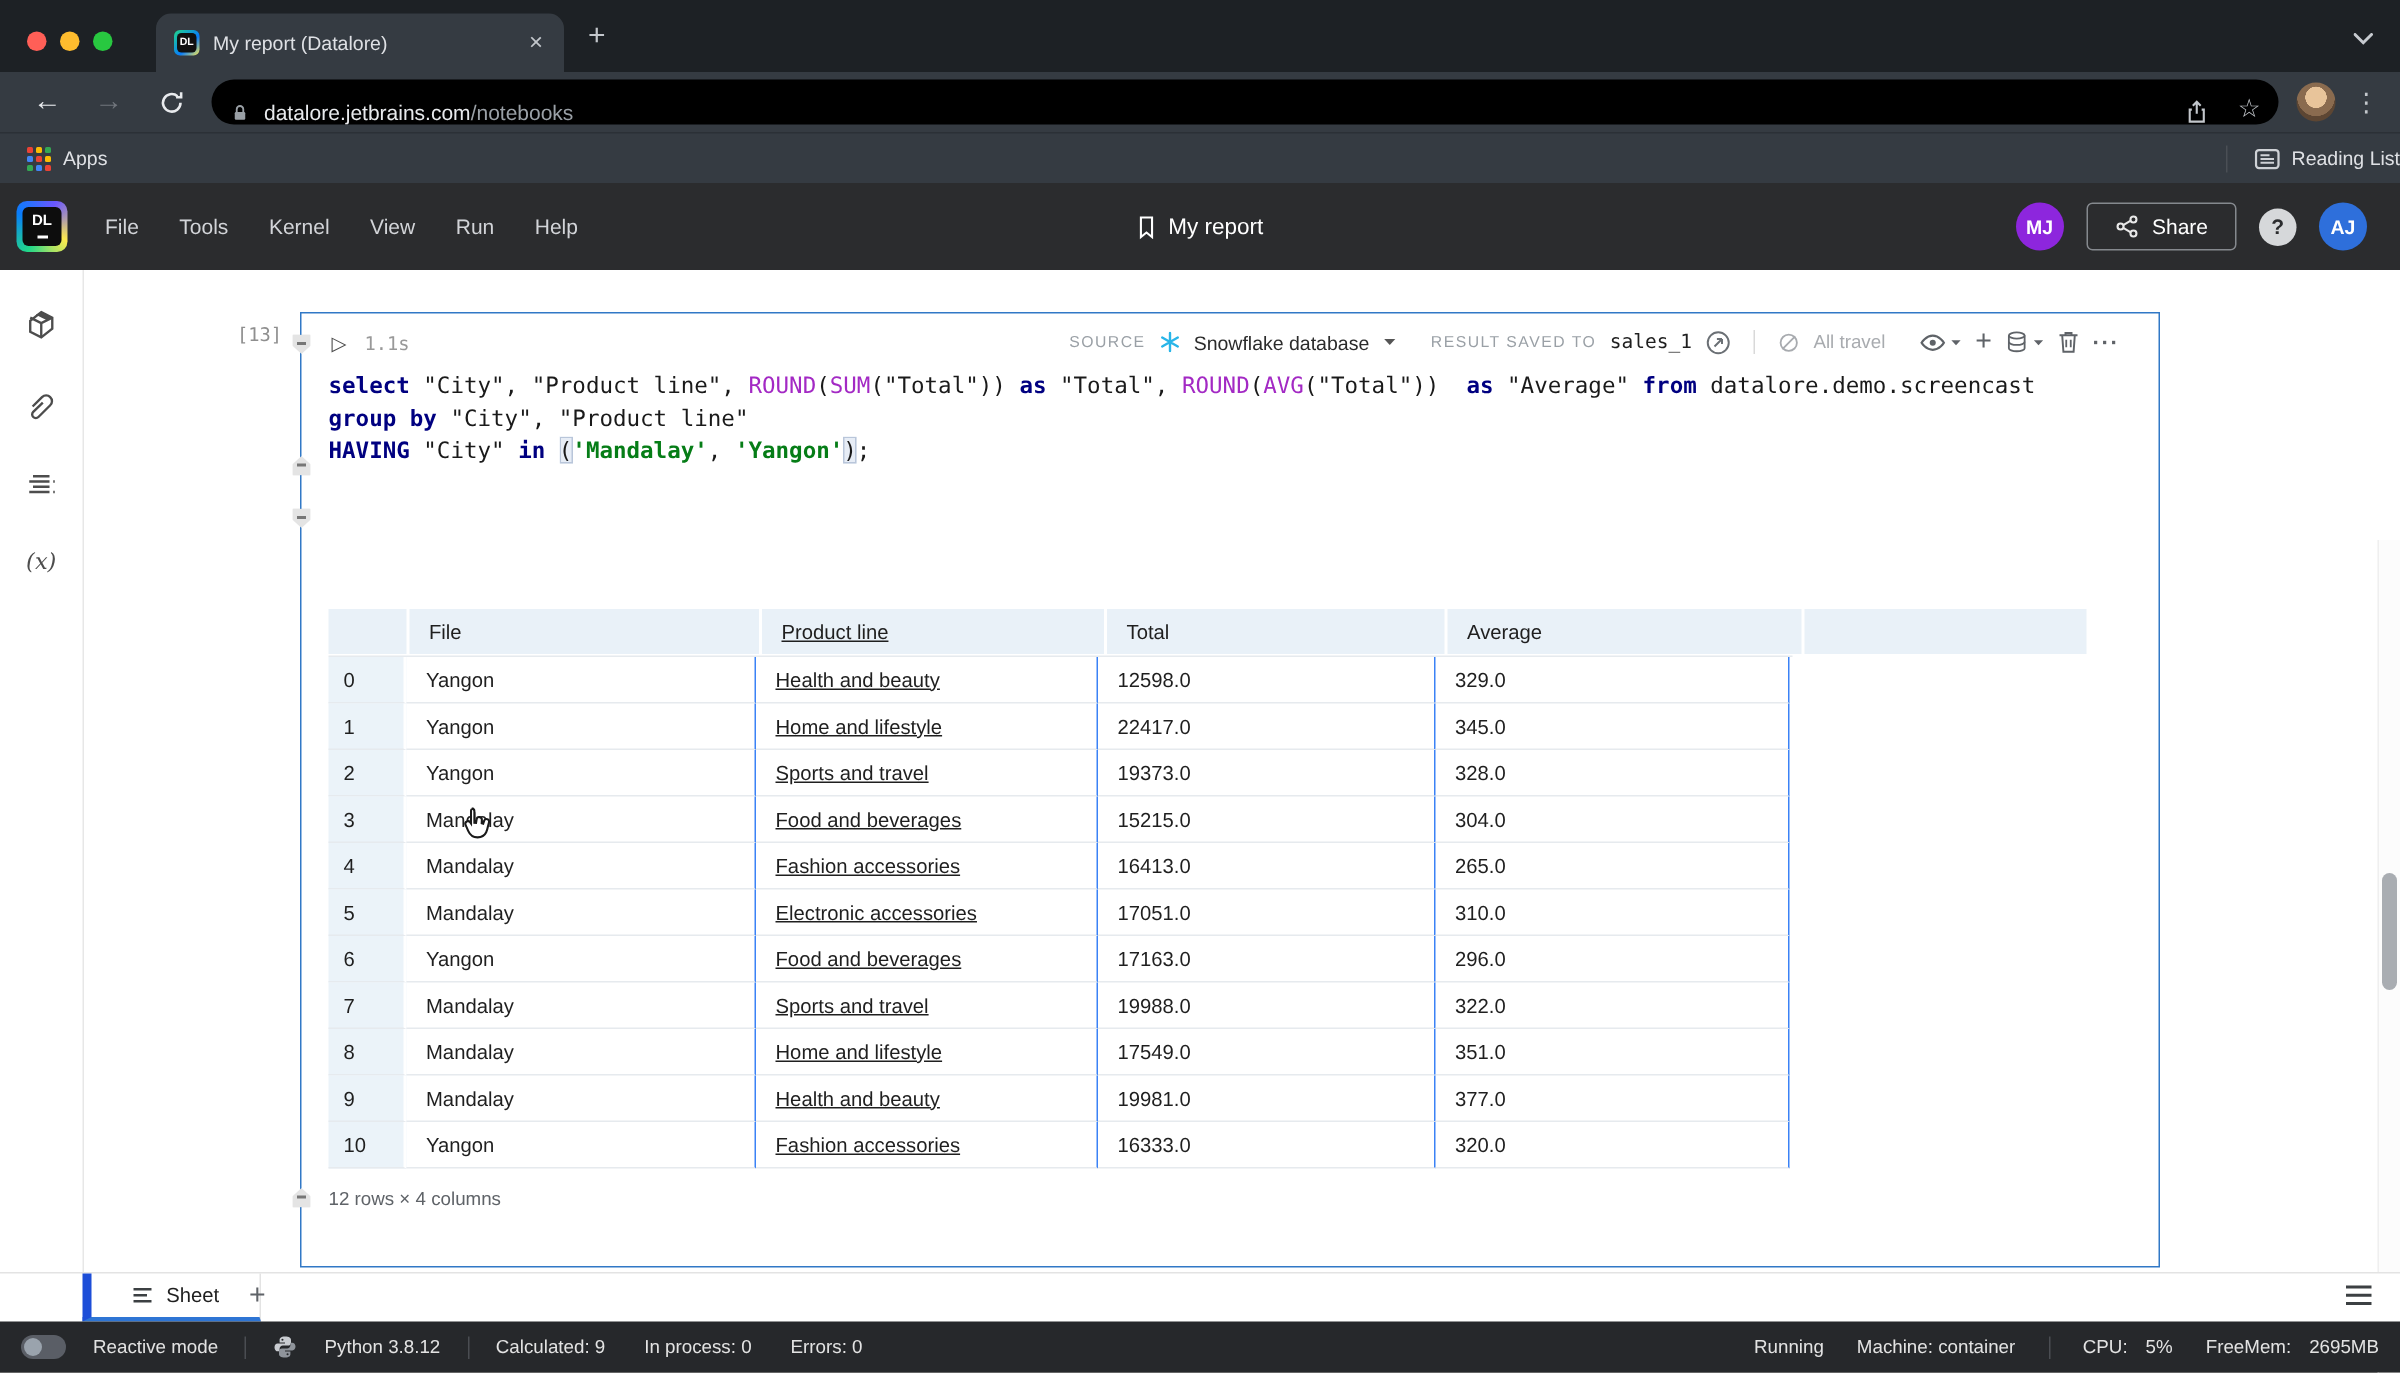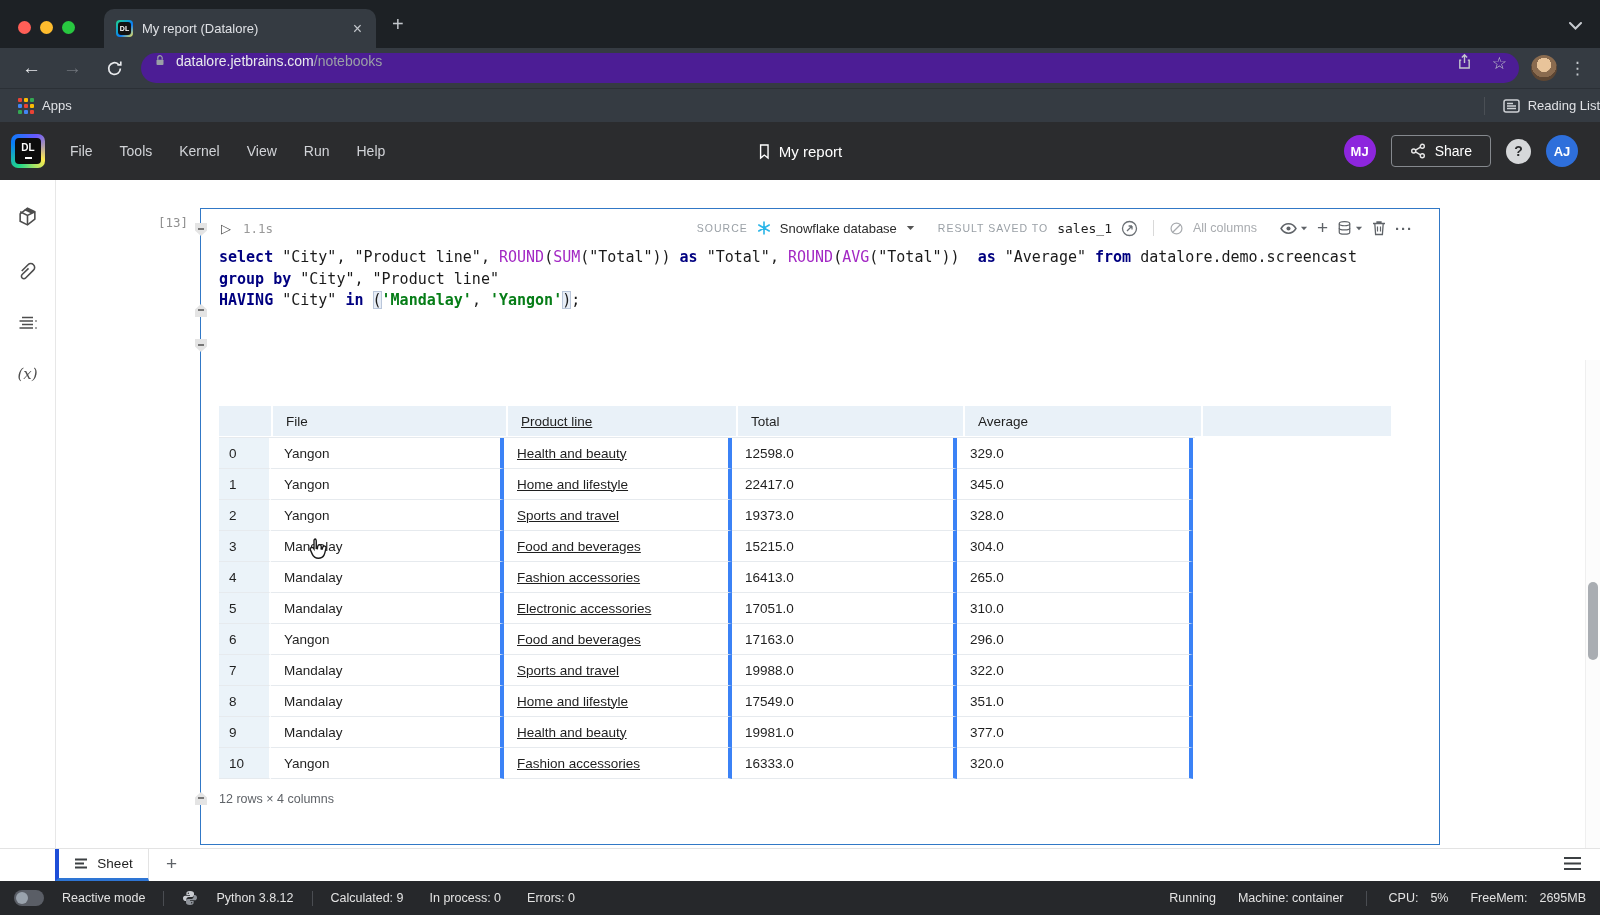--- a/index.html
+++ b/index.html
@@ -18,22 +18,22 @@
   .favicon i{position:absolute;left:2px;top:2px;right:2px;bottom:2px;background:#111;border-radius:3px;
     color:#fff;font-style:normal;font-weight:bold;font-size:7px;display:flex;align-items:center;justify-content:center;}
   .tab-title{color:#dfe1e5;font-size:13px;margin-left:9px;flex:1;white-space:nowrap;overflow:hidden;}
   .tab-close{color:#c3c7cc;font-size:16px;padding:0 2px;cursor:default;}
   .newtab{position:absolute;left:392px;top:14px;color:#c3c7cc;font-size:20px;line-height:20px;}
   .tabs-chevron{position:absolute;right:18px;top:22px;}
   .toolbar{position:absolute;left:0;top:48px;width:100%;height:40px;background:#353b42;
     display:flex;align-items:center;}
   .navbtn{color:#e8eaed;font-size:19px;margin-left:22px;}
   .navbtn.disabled{color:#70757c;}
-  .omnibox{margin-left:18px;height:30px;width:1388px;background:#4c1d95;border-radius:15px;
-    display:flex;align-items:flex-start;padding:0 12px;box-sizing:border-box;}
+  .omnibox{margin-left:18px;height:30px;width:1388px;background:#000000;border-radius:15px;
+    display:flex;align-items:flex-end;padding:0 12px;box-sizing:border-box;}
   .url{font-size:14px;color:#e8eaed;margin-left:9px;flex:1;}
   .url .path{color:#9aa0a6;}
   .chrome-avatar{width:26px;height:26px;border-radius:50%;margin-left:12px;flex:none;
     background:radial-gradient(circle at 50% 38%,#e8c49a 0 34%,#8a6b4f 35% 60%,#5d4633 61%);}
   .kebab{color:#c3c7cc;font-size:17px;margin:0 14px 0 12px;}
   .bookmarks{position:absolute;left:0;top:88px;width:100%;height:34px;background:#353b42;
     border-top:1px solid #2b3036;display:flex;align-items:center;box-sizing:border-box;}
   .bm-label{color:#dfe1e5;font-size:13px;margin-left:8px;}
   .appsgrid{display:grid;grid-template-columns:repeat(3,4px);grid-gap:2px;margin-left:18px;}
   .appsgrid b{width:4px;height:4px;border-radius:1px;}
@@ -99,40 +99,40 @@
 
   
   .dtable{position:absolute;left:18px;top:197px;width:1172px;}
   .thead{display:flex;}
   .thc{height:30px;background:#e9f1f8;margin:0 2px 1px 0;display:flex;align-items:center;
     padding-left:13px;box-sizing:border-box;font-size:13.5px;color:#1f1f1f;flex:none;}
   .thc.c5{flex:1;margin-right:0;}
   .tbody{border-top:1px solid #e6eaee;width:976px;}
   .trow{display:flex;}
   .tdc{height:31px;display:flex;align-items:center;padding-left:13px;box-sizing:border-box;
-    font-size:13.5px;color:#1f1f1f;border-bottom:1px solid #e6eaee;border-right:4px solid #3b82f6;flex:none;}
+    font-size:13.5px;color:#1f1f1f;border-bottom:1px solid #e6eaee;border-right:1px solid #3b82f6;flex:none;}
   .tdc.c0{background:#ebf3f9;border-right:2px solid #fff;padding-left:10px;}
   .c0{width:52px;} .c1{width:233px;} .c2{width:228px;text-decoration:underline;} .c3{width:225px;} .c4{width:236px;}
   .tfooter{position:absolute;left:18px;top:583px;font-size:12.5px;color:#5f6368;}
 
   
   .handle{position:absolute;width:12px;height:13px;background:#e4e4e4;z-index:5;
     filter:drop-shadow(0 0 0.6px #8a8a8a);}
   .handle::after{content:"";position:absolute;left:3px;top:5px;width:6px;height:1.5px;background:#777;}
   .handle.down{clip-path:polygon(0 0,100% 0,100% 58%,50% 100%,0 58%);}
   .handle.up{clip-path:polygon(50% 0,100% 42%,100% 100%,0 100%,0 42%);}
   .scroll-track{position:absolute;right:0;top:180px;width:14px;height:668px;background:#fcfcfc;
     border-left:1px solid #efefef;}
   .scroll-thumb{position:absolute;right:2px;top:402px;width:10px;height:78px;background:#a9adb2;border-radius:5px;}
   .cursor{position:absolute;left:306px;top:357px;z-index:50;}
 
   
   .sheetbar{position:absolute;left:0;top:848px;width:100%;height:33px;background:#fff;
     border-top:1px solid #e3e3e3;}
-  .sheettab{position:absolute;left:55px;top:0;height:32px;width:94px;border-left:4px solid #1d4ed8;
+  .sheettab{position:absolute;left:55px;top:0;height:32px;width:119px;border-left:6px solid #1d4ed8;
     border-right:1px solid #e3e3e3;border-bottom:3px solid var(--accent-blue,#2e75d4);box-sizing:border-box;
     display:flex;align-items:center;justify-content:center;gap:9px;font-size:13.5px;color:#1f1f1f;}
   .addsheet{position:absolute;left:166px;top:4px;font-size:19px;color:#5f6368;}
   .sheet-ham{position:absolute;right:18px;top:7px;}
   .statusbar{position:absolute;left:0;top:881px;width:100%;height:34px;background:#26282b;
     display:flex;align-items:center;font-size:12.5px;color:#e3e3e3;}
   .sb-left{display:flex;align-items:center;gap:18px;margin-left:14px;}
   .sb-right{margin-left:auto;display:flex;align-items:center;gap:22px;margin-right:14px;}
   .sb-div{width:1px;height:15px;background:#4a4d52;}
   .toggle{width:30px;height:16px;border-radius:8px;background:#5a5e66;position:relative;}
@@ -320,21 +320,21 @@
                 <path d="M6 11l5-5M11 6v3.4M11 6H7.6" stroke="#6b7075" stroke-width="1.3" fill="none"></path>
               </svg>
           </span>
           <span class="ct-div"></span>
           <span>
             <svg width="15" height="15" viewBox="0 0 16 16">
                 <circle cx="8" cy="8" r="5.8" stroke="#a8abaf" stroke-width="1.3" fill="none"></circle>
                 <path d="M3.5 12.5l9-9" stroke="#a8abaf" stroke-width="1.3"></path>
               </svg>
           </span>
-          <span class="ct-hidden">All columns</span>
+          <span class="ct-hidden">All travel</span>
           <span class="ct-gap"></span>
           <span style="display:flex;align-items:center;gap:3px">
             <svg width="17" height="13" viewBox="0 0 16 12">
                 <path d="M1 6s2.6-4.4 7-4.4S15 6 15 6s-2.6 4.4-7 4.4S1 6 1 6z" stroke="#5f6368" stroke-width="1.4" fill="none"></path>
                 <circle cx="8" cy="6" r="1.9" fill="#5f6368"></circle>
               </svg>
             <svg width="8" height="5" viewBox="0 0 9 6">
                 <path d="M0.8 1l3.7 4 3.7-4z" fill="#5f6368"></path>
               </svg>
           </span>

